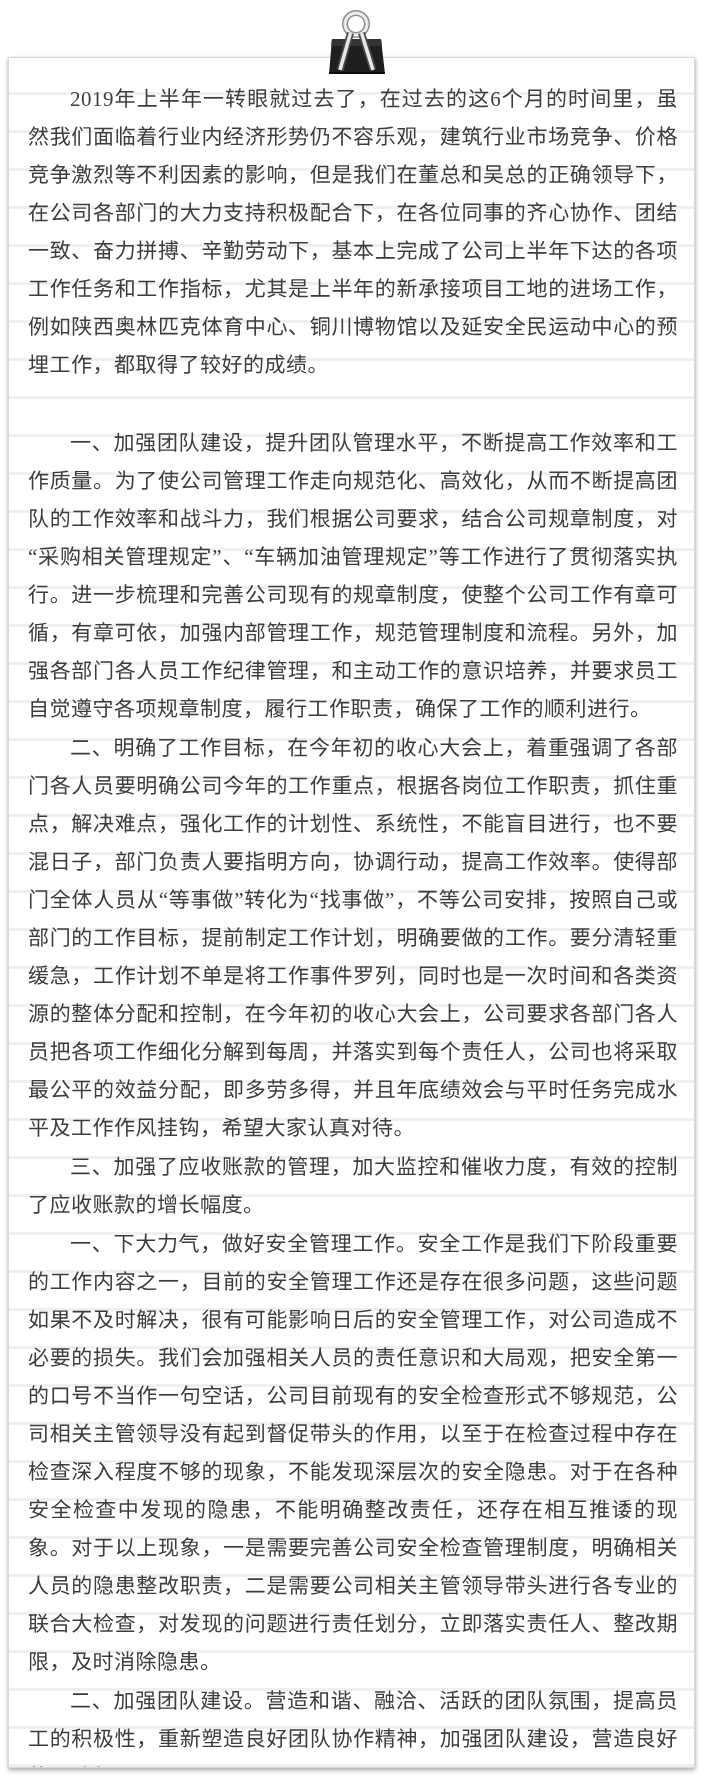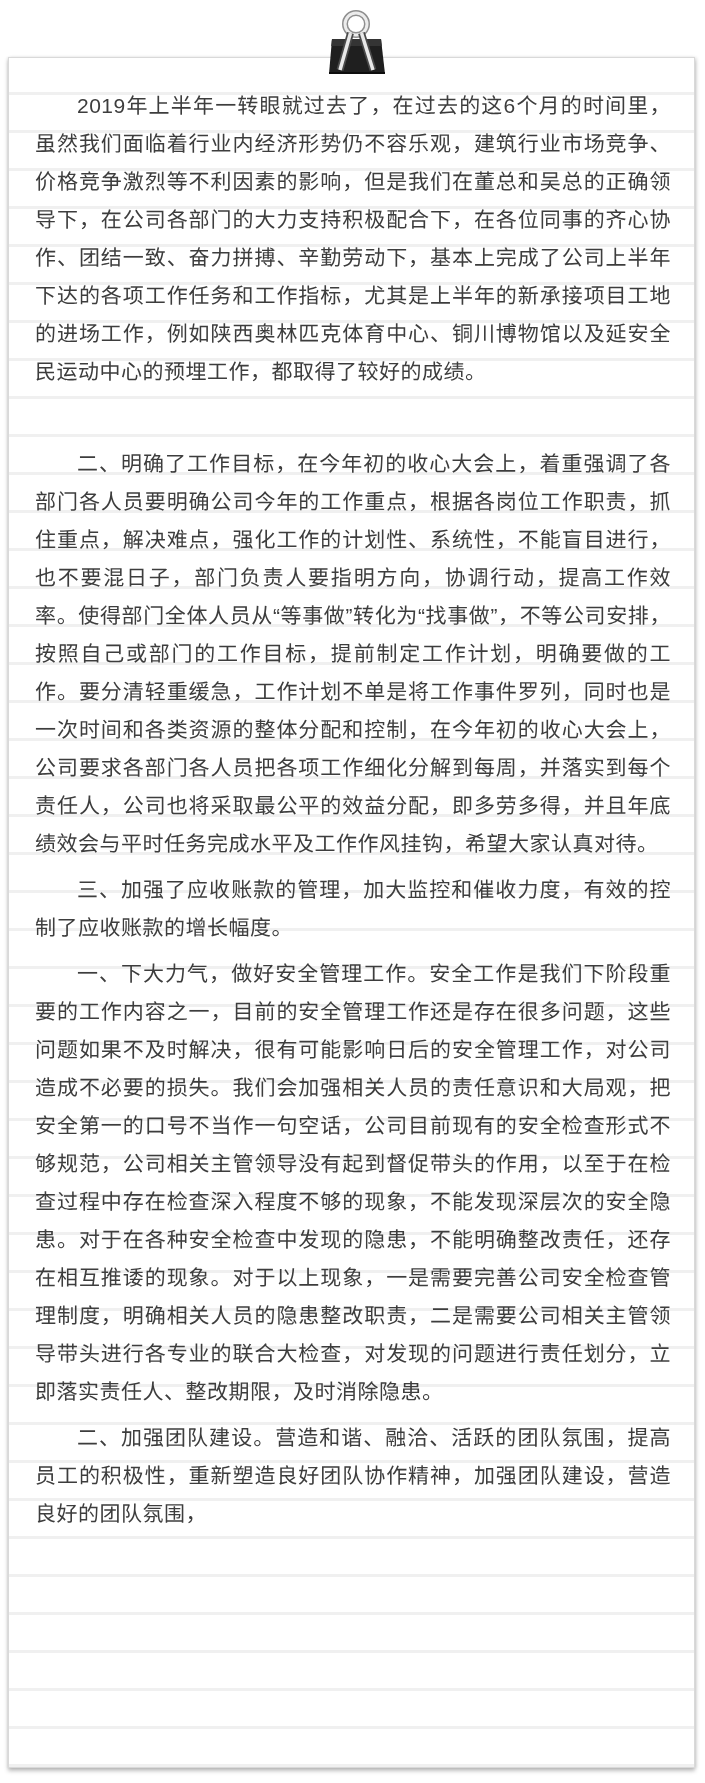--- a/index.html
+++ b/index.html
@@ -38,22 +38,23 @@
   }
   .content {
     padding: 21px 15px 30px 18px;
     font-size: 21px;
     line-height: 38px;
     color: #3d3d3d;
     text-align: justify;
     letter-spacing: 0.5px;
   }
   .para {
-    margin: 8px;
+    margin: 1px;
     text-indent: 2em;
+    font-family: Liberation Serif, serif;
   }
   .para.blank {
     height: 38px;
   }
   .clip {
     position: absolute;
     left: 328px;
     top: 8px;
     width: 58px;
     height: 70px;
@@ -81,20 +82,21 @@
       <line x1="33.5" y1="25" x2="45" y2="62" stroke="#e8e8e8" stroke-width="3.5"></line>
 
       <rect x="1" y="64" width="56" height="2" fill="#0d0d0d"></rect>
     </svg>
   </div>
 
   <div class="paper">
     <div class="content" id="doc-body">
         <p class="para">2019年上半年一转眼就过去了，在过去的这6个月的时间里，虽然我们面临着行业内经济形势仍不容乐观，建筑行业市场竞争、价格竞争激烈等不利因素的影响，但是我们在董总和吴总的正确领导下，在公司各部门的大力支持积极配合下，在各位同事的齐心协作、团结一致、奋力拼搏、辛勤劳动下，基本上完成了公司上半年下达的各项工作任务和工作指标，尤其是上半年的新承接项目工地的进场工作，例如陕西奥林匹克体育中心、铜川博物馆以及延安全民运动中心的预埋工作，都取得了较好的成绩。</p>
         <p class="para blank"></p>
+        <p class="para">一、加强团队建设，提升团队管理水平，不断提高工作效率和工作质量。为了使公司管理工作走向规范化、高效化，从而不断提高团队的工作效率和战斗力，我们根据公司要求，结合公司规章制度，对“采购相关管理规定”、“车辆加油管理规定”等工作进行了贯彻落实执行。进一步梳理和完善公司现有的规章制度，使整个公司工作有章可循，有章可依，加强内部管理工作，规范管理制度和流程。另外，加强各部门各人员工作纪律管理，和主动工作的意识培养，并要求员工自觉遵守各项规章制度，履行工作职责，确保了工作的顺利进行。</p>
         <p class="para">二、明确了工作目标，在今年初的收心大会上，着重强调了各部门各人员要明确公司今年的工作重点，根据各岗位工作职责，抓住重点，解决难点，强化工作的计划性、系统性，不能盲目进行，也不要混日子，部门负责人要指明方向，协调行动，提高工作效率。使得部门全体人员从“等事做”转化为“找事做”，不等公司安排，按照自己或部门的工作目标，提前制定工作计划，明确要做的工作。要分清轻重缓急，工作计划不单是将工作事件罗列，同时也是一次时间和各类资源的整体分配和控制，在今年初的收心大会上，公司要求各部门各人员把各项工作细化分解到每周，并落实到每个责任人，公司也将采取最公平的效益分配，即多劳多得，并且年底绩效会与平时任务完成水平及工作作风挂钩，希望大家认真对待。</p>
         <p class="para">三、加强了应收账款的管理，加大监控和催收力度，有效的控制了应收账款的增长幅度。</p>
         <p class="para">一、下大力气，做好安全管理工作。安全工作是我们下阶段重要的工作内容之一，目前的安全管理工作还是存在很多问题，这些问题如果不及时解决，很有可能影响日后的安全管理工作，对公司造成不必要的损失。我们会加强相关人员的责任意识和大局观，把安全第一的口号不当作一句空话，公司目前现有的安全检查形式不够规范，公司相关主管领导没有起到督促带头的作用，以至于在检查过程中存在检查深入程度不够的现象，不能发现深层次的安全隐患。对于在各种安全检查中发现的隐患，不能明确整改责任，还存在相互推诿的现象。对于以上现象，一是需要完善公司安全检查管理制度，明确相关人员的隐患整改职责，二是需要公司相关主管领导带头进行各专业的联合大检查，对发现的问题进行责任划分，立即落实责任人、整改期限，及时消除隐患。</p>
         <p class="para">二、加强团队建设。营造和谐、融洽、活跃的团队氛围，提高员工的积极性，重新塑造良好团队协作精神，加强团队建设，营造良好的团队氛围，</p>
       </div>
   </div>
 
 </div>
 
 </body></html>

